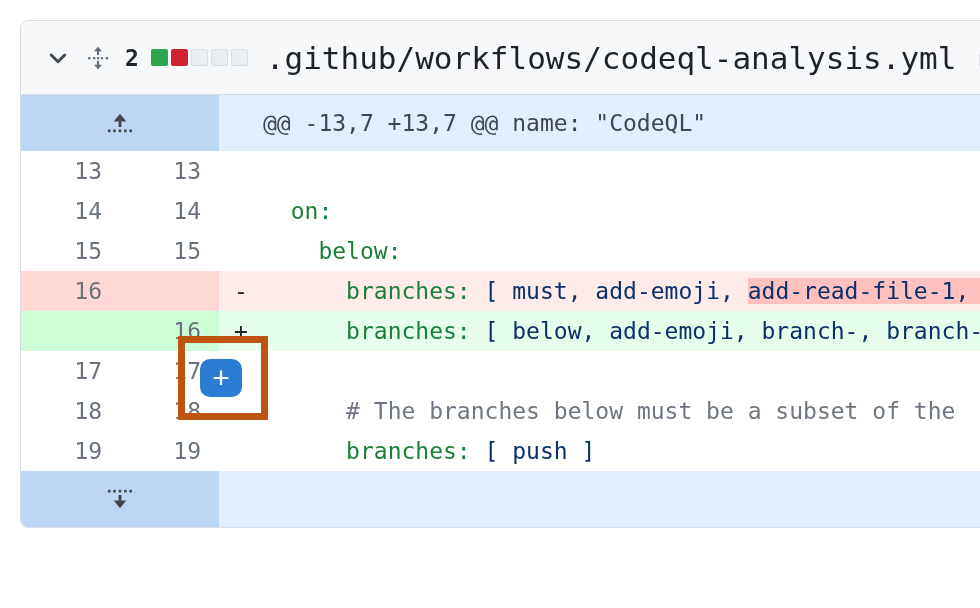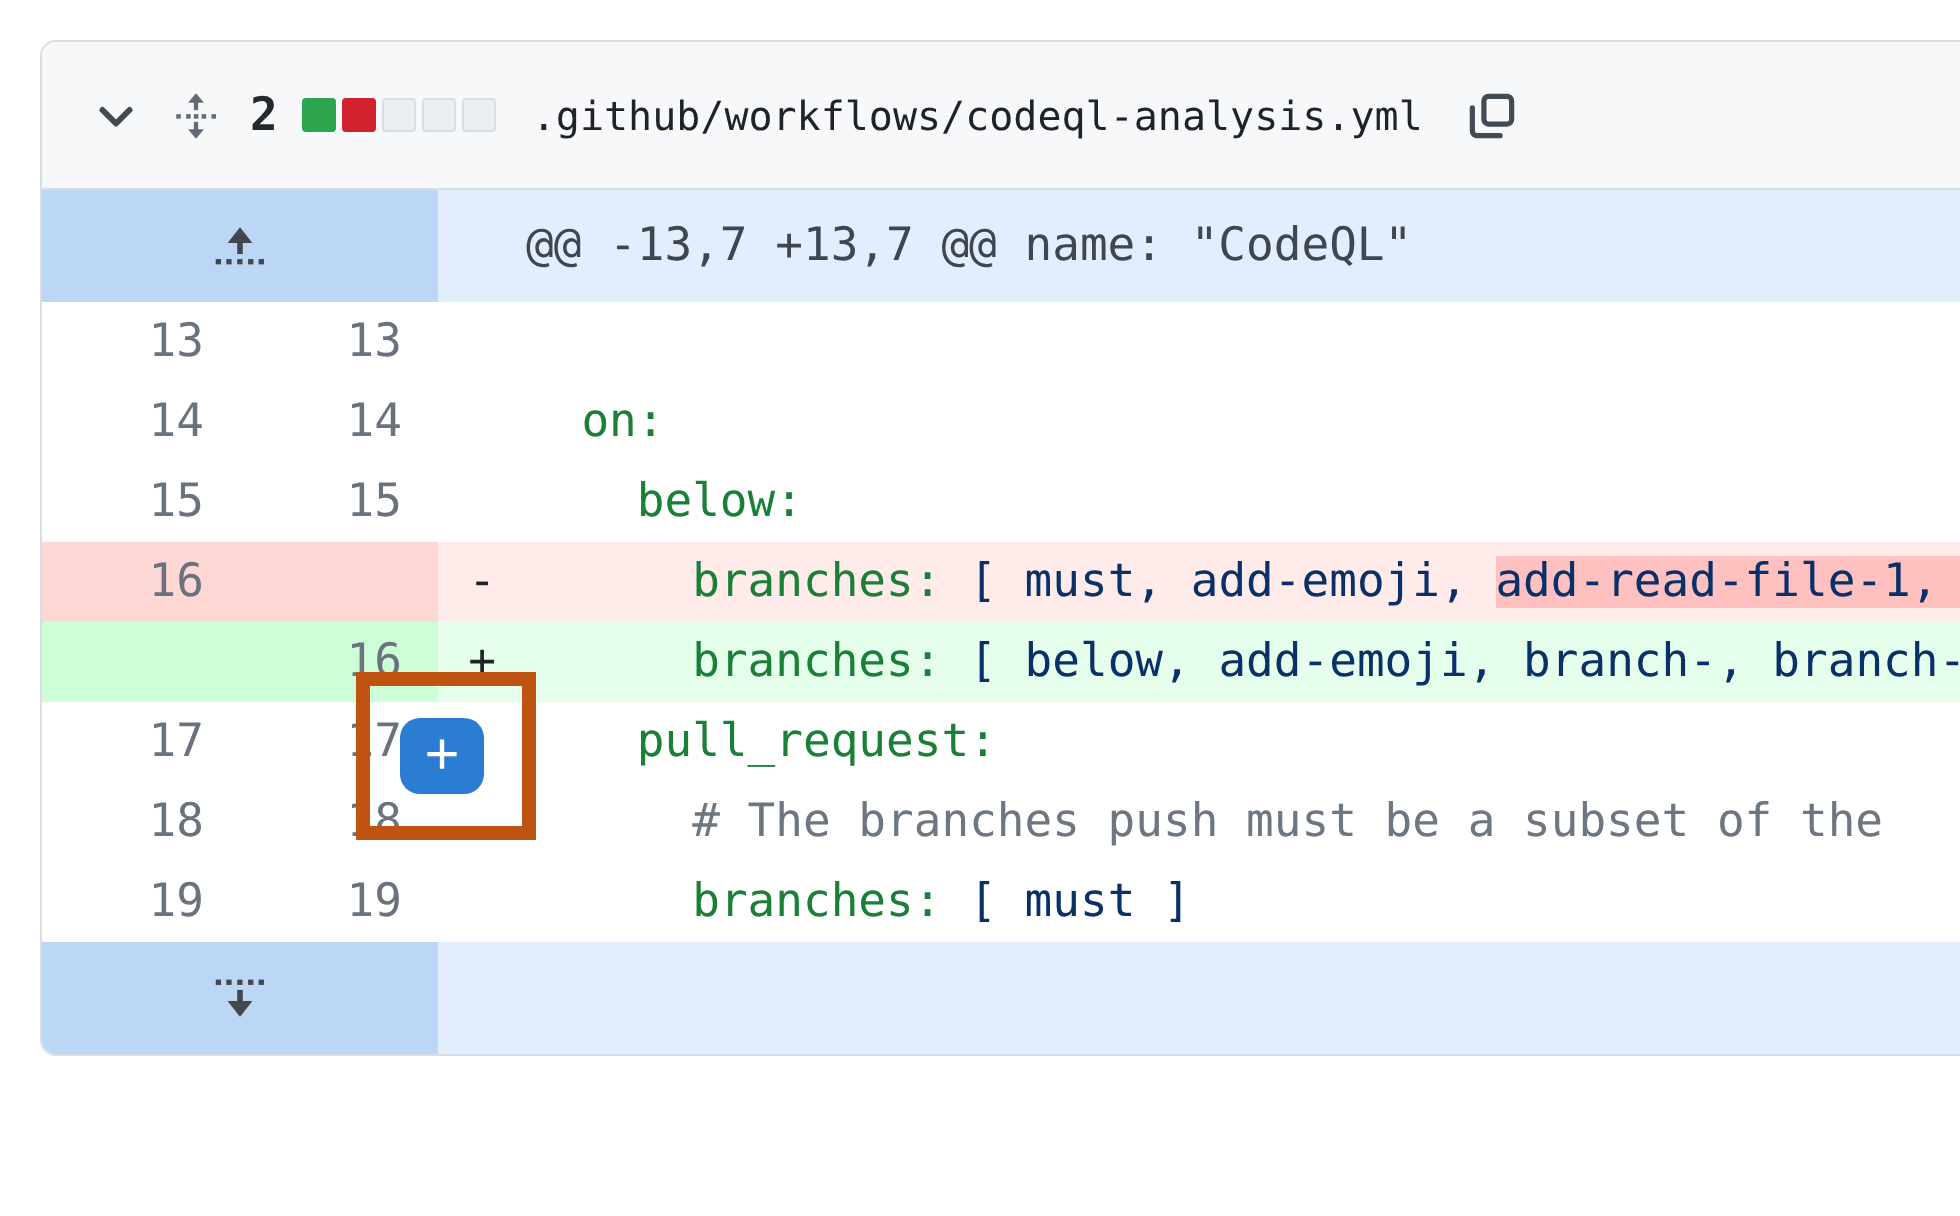--- a/index.html
+++ b/index.html
@@ -74,21 +74,21 @@
     height: 17px;
     display: block;
     border-radius: 2px;
   }
   .ds-add     { background: #2da44e; }
   .ds-del     { background: #cf222e; }
   .ds-neutral { background: #eaeef2; border: 1px solid #d8dee4; box-sizing: border-box; }
 
   .file-path {
     font-family: "DejaVu Sans Mono", monospace;
-    font-size: 20px;
+    font-size: 31px;
     color: #1f2328;
     white-space: nowrap;
     flex: none;
   }
   .copy-btn {
     margin-left: 18px;
     width: 34px;
     height: 34px;
     display: flex;
     align-items: center;
@@ -312,37 +312,37 @@
           </div>
           <div class="marker">+</div>
           <div class="code"><span>      </span><span class="k">branches:</span><span> </span><span class="v">[ below, add-emoji, branch-, branch-</span></div>
         </div>
         <div class="diff-row row-context">
           <div class="gutter-pair">
             <div class="gutter">17</div>
             <div class="gutter">17</div>
           </div>
           <div class="marker"></div>
-          <div class="code"><span>    </span><span class="k">pull_request:</span></div>
+          <div class="code"><span>    </span></div>
         </div>
         <div class="diff-row row-context">
           <div class="gutter-pair">
             <div class="gutter">18</div>
             <div class="gutter">18</div>
           </div>
           <div class="marker"></div>
-          <div class="code"><span>      </span><span class="cm"># The branches push must be a subset of the</span></div>
+          <div class="code"><span>      </span><span class="cm"># The branches below must be a subset of the</span></div>
         </div>
         <div class="diff-row row-context">
           <div class="gutter-pair">
             <div class="gutter">19</div>
             <div class="gutter">19</div>
           </div>
           <div class="marker"></div>
-          <div class="code"><span>      </span><span class="k">branches:</span><span> </span><span class="v">[ must ]</span></div>
+          <div class="code"><span>      </span><span class="k">branches:</span><span> </span><span class="v">[ push ]</span></div>
         </div>
       </div>
 
     <div class="diff-row row-expand">
       <div class="expander">
         <svg width="28" height="28" viewBox="0 0 18 18" fill="currentColor">
           <rect x="1.2" y="3.1" width="1.7" height="1.7"></rect>
           <rect x="4.6" y="3.1" width="1.7" height="1.7"></rect>
           <rect x="8.1" y="3.1" width="1.7" height="1.7"></rect>
           <rect x="11.6" y="3.1" width="1.7" height="1.7"></rect>

